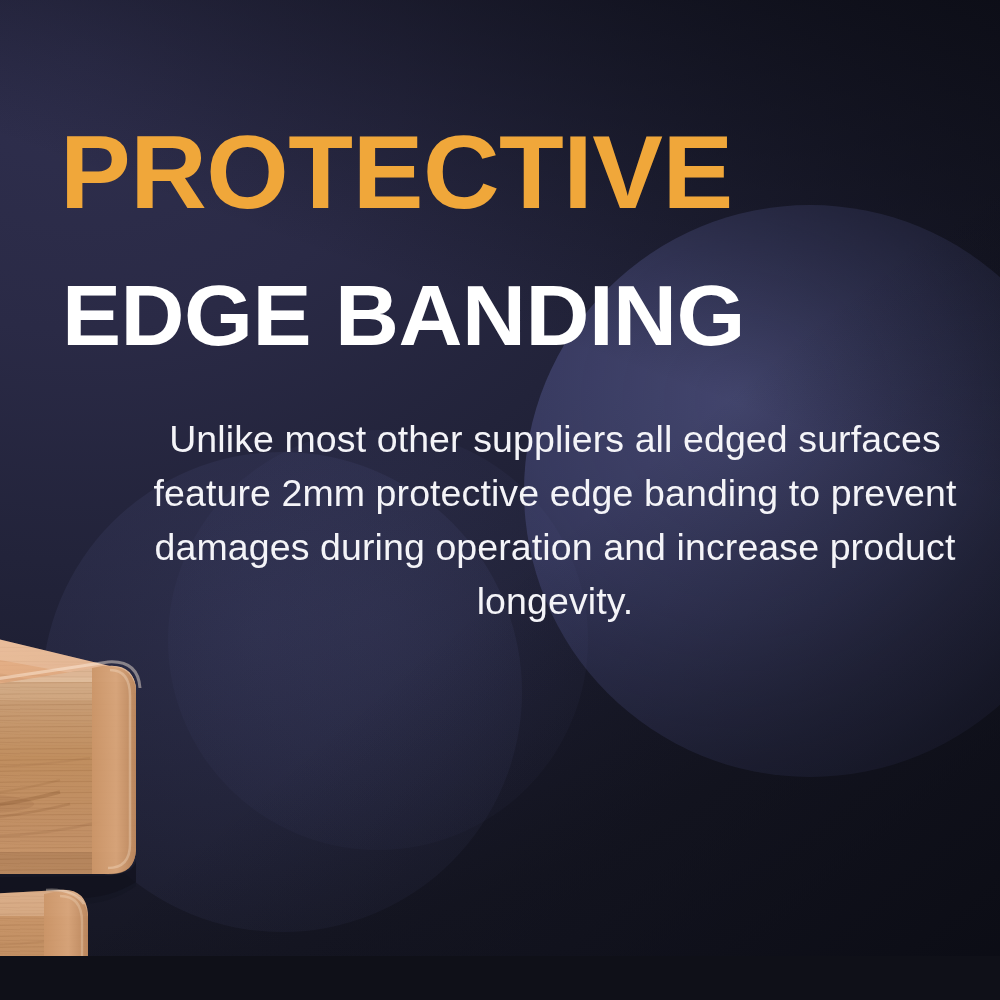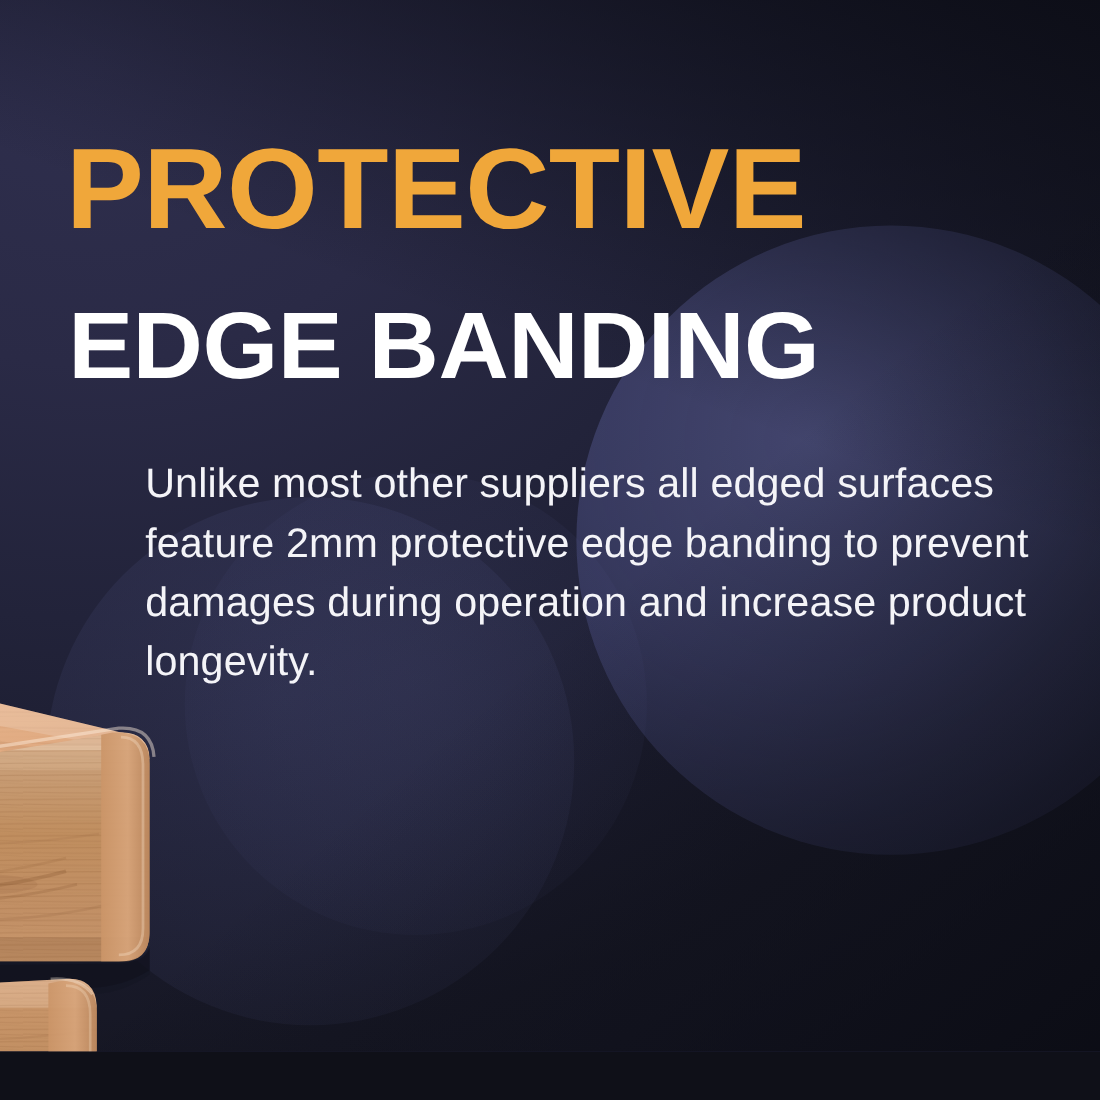--- a/index.html
+++ b/index.html
@@ -105,21 +105,21 @@
   }
   .body-copy {
     position: absolute;
     left: 132px;
     top: 412px;
     width: 846px;
     font-size: 37.5px;
     line-height: 54px;
     font-weight: 300;
     color: #f4f4f8;
-    text-align: left;
+    text-align: center;
     letter-spacing: 0.1px;
   }
 
   
   .wood {
     position: absolute;
     left: -360px;
     top: 560px;
     width: 760px;
     height: 460px;

